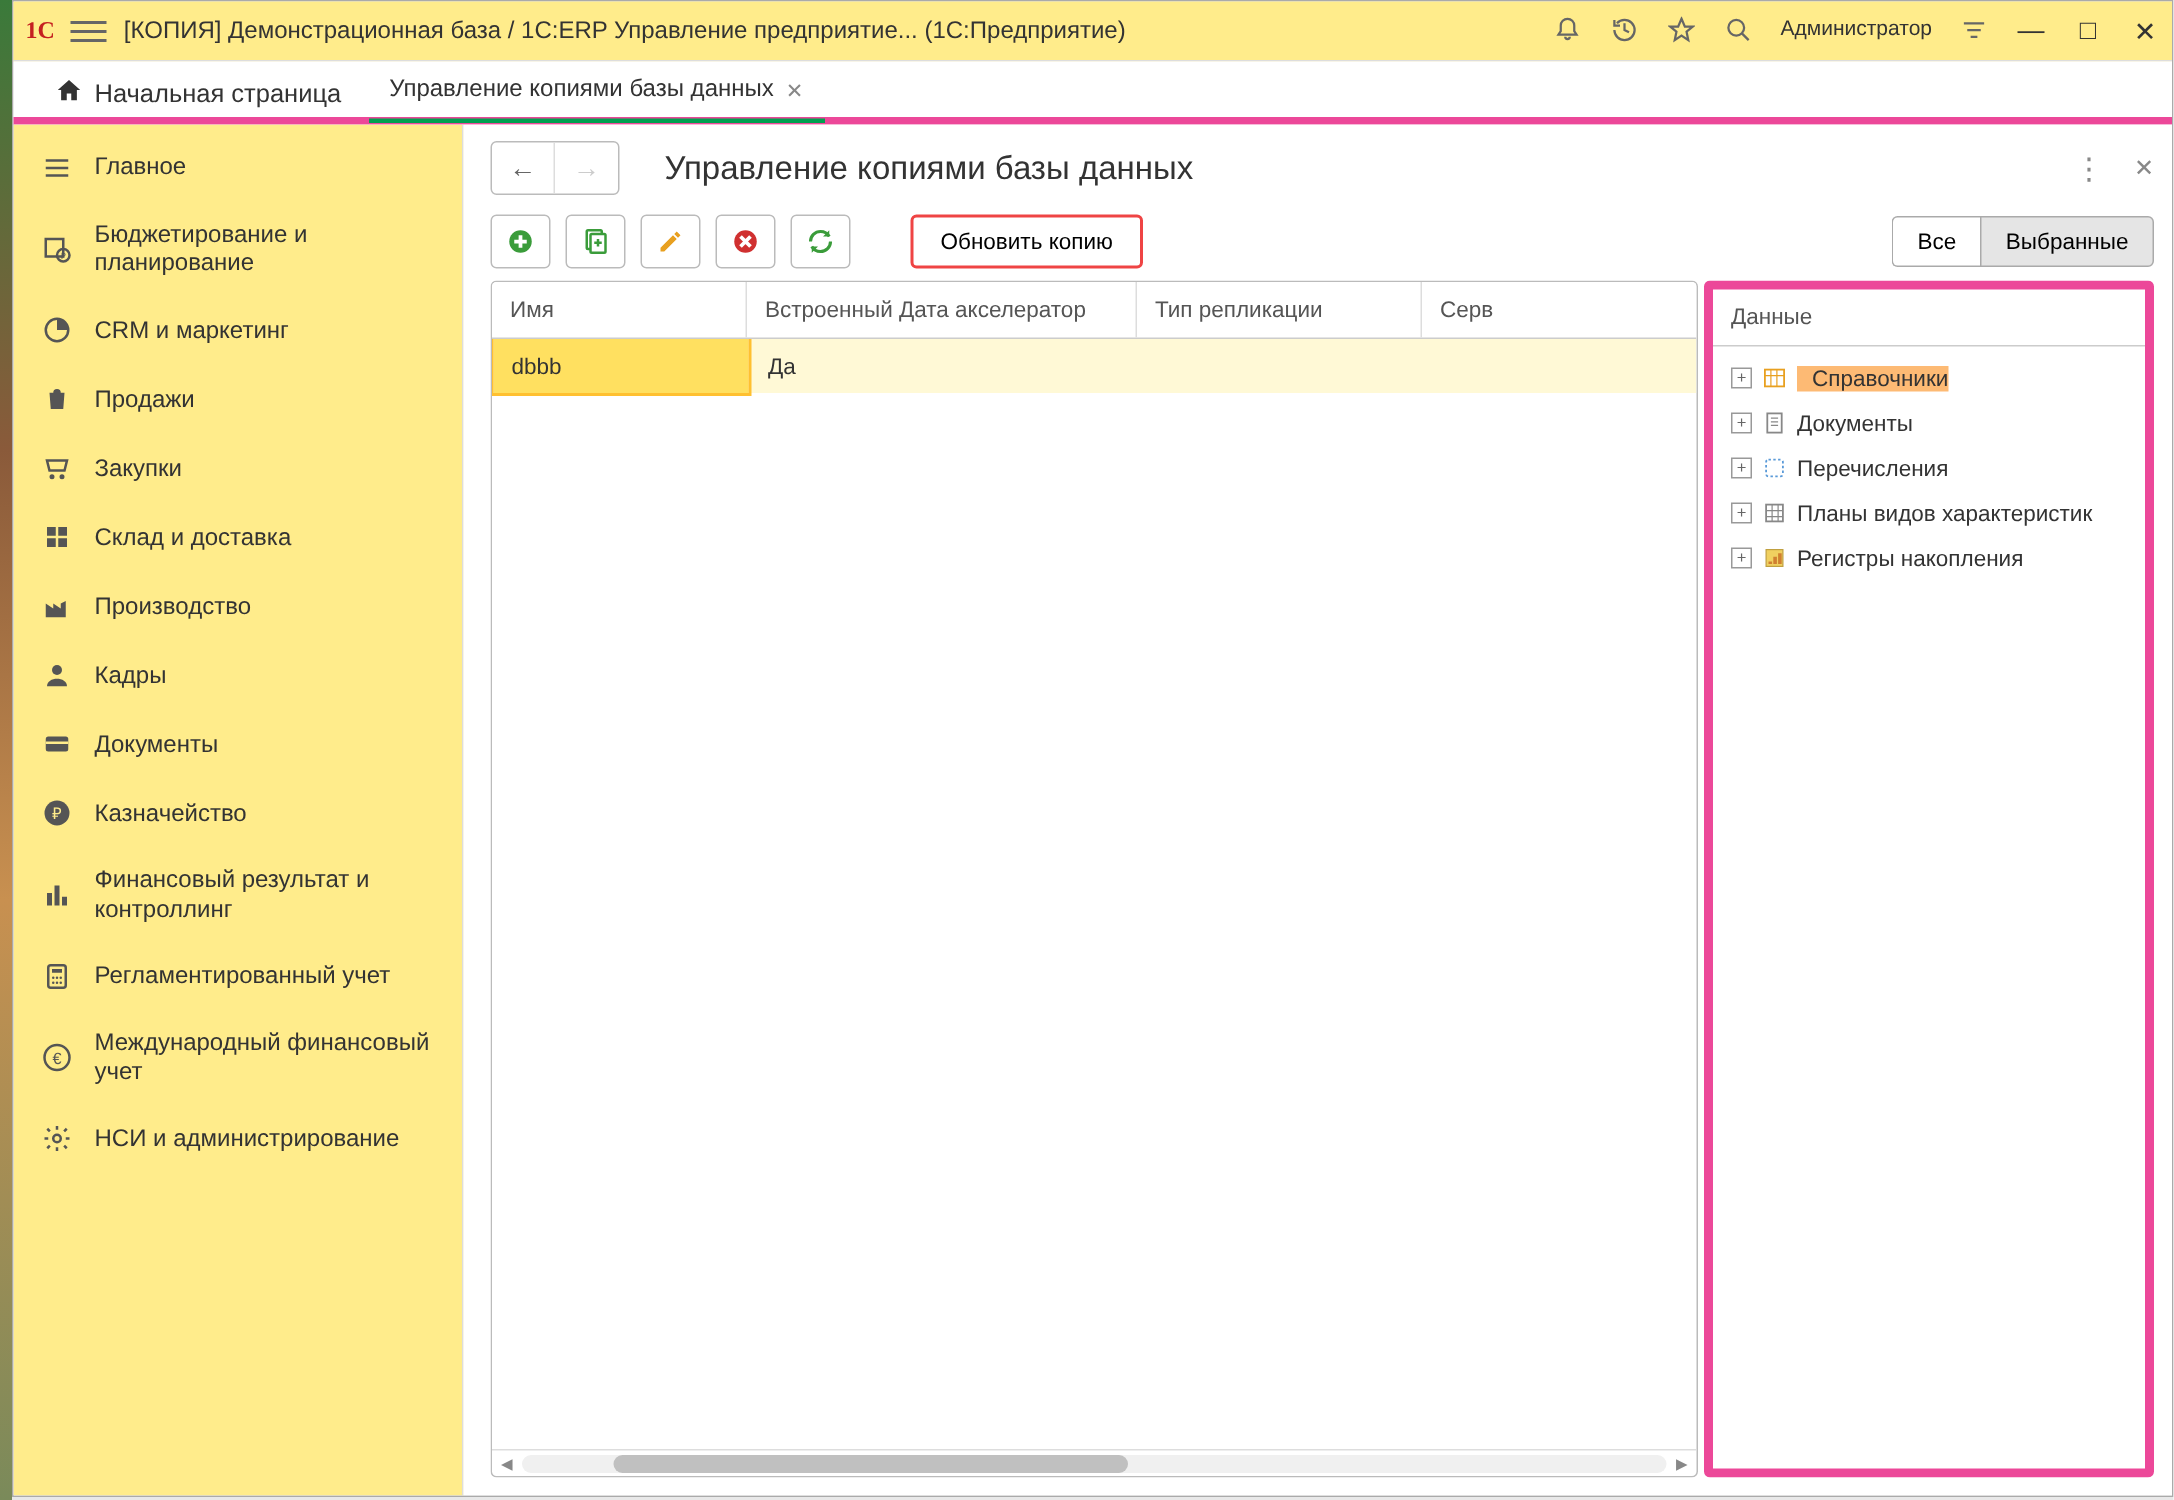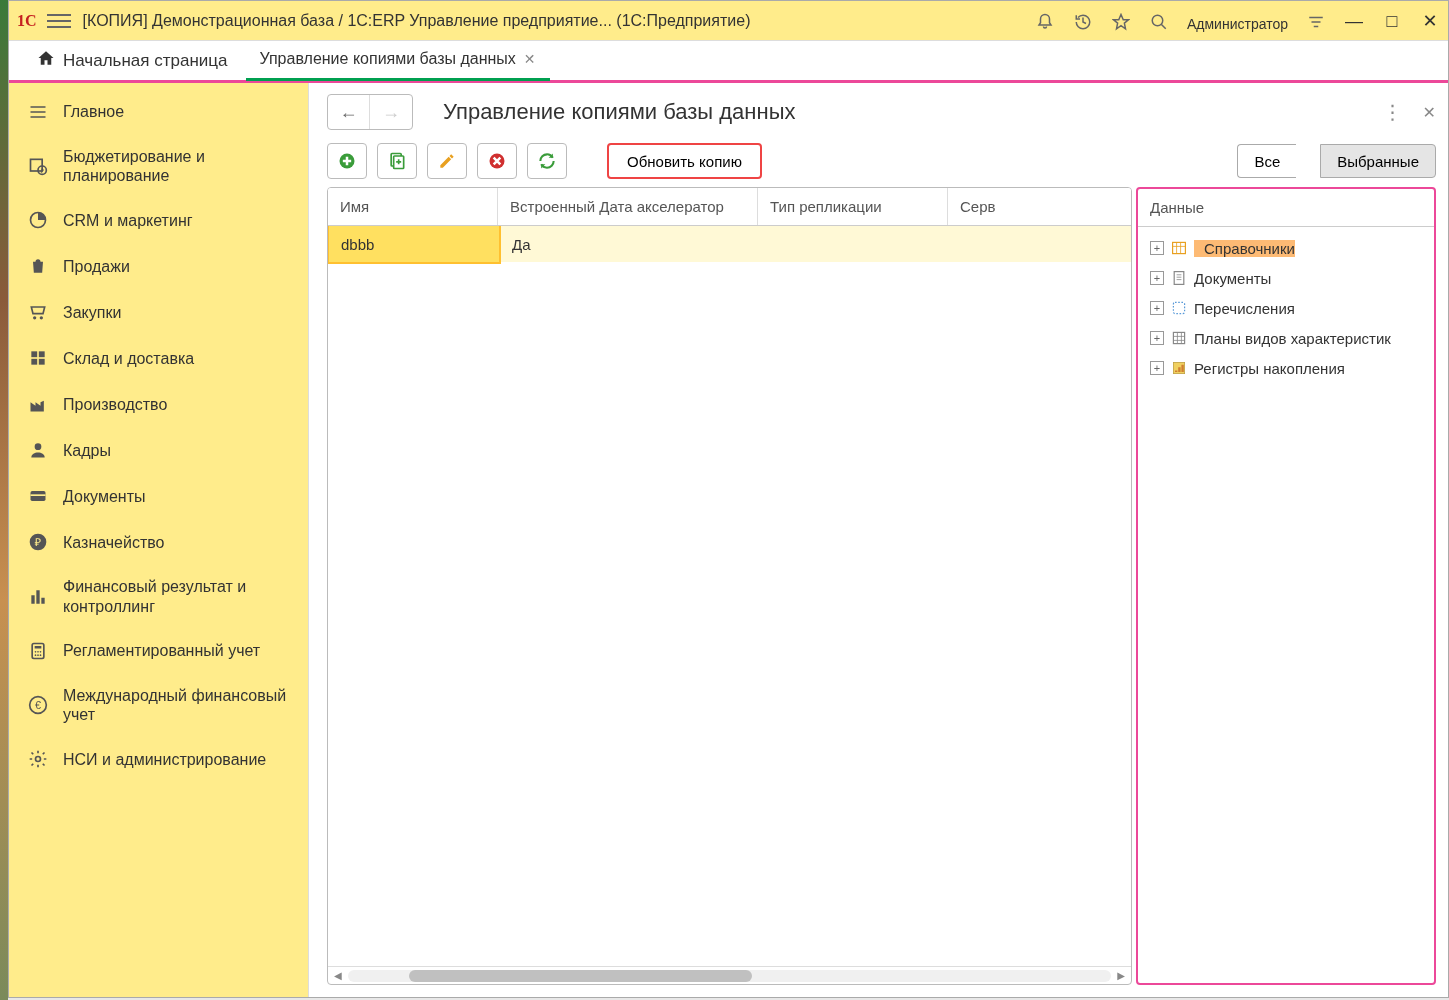--- a/index.html
+++ b/index.html
@@ -8,27 +8,27 @@
   .bg-left { position: absolute; left: 0; top: 0; width: 8px; height: 100%; background: linear-gradient(to bottom, #3a7a3a 0%, #8a5a3a 30%, #c89050 60%, #7a8a5a 100%); }
   
   .app-frame { position: absolute; left: 8px; top: 0; right: 0; height: 998px; background: white; border: 1px solid #aaa; display: flex; flex-direction: column; }
   
   
   .title-bar { height: 40px; background: #ffec8b; display: flex; align-items: center; padding: 0 8px; border-bottom: 1px solid #ddd; }
   .logo { font-weight: bold; color: #c52020; font-size: 16px; margin-right: 10px; font-family: "Times New Roman", serif; }
   .hamburger { width: 24px; height: 24px; display: flex; flex-direction: column; justify-content: center; gap: 4px; margin-right: 12px; cursor: pointer; }
   .hamburger span { height: 2px; background: #666; display: block; }
   .title-text { flex: 1; font-size: 16px; color: #333; }
-  .title-icons { display: flex; align-items: flex-end; gap: 18px; }
+  .title-icons { display: flex; align-items: flex-start; gap: 18px; }
   .title-icon { width: 20px; height: 20px; display: flex; align-items: center; justify-content: center; cursor: pointer; color: #666; }
   .user-label { font-size: 14px; color: #333; }
   .win-ctrl { font-size: 18px; font-weight: normal; color: #333; width: 20px; text-align: center; cursor: pointer; }
   
   
-  .tab-bar { height: 42px; background: white; display: flex; align-items: center; padding-left: 10px; border-bottom: 3px solid #ec4899; }
+  .tab-bar { height: 42px; background: white; display: flex; align-items: flex-start; padding-left: 10px; border-bottom: 5px solid #ec4899; }
   .home-tab { display: flex; align-items: center; gap: 8px; padding: 10px 18px; font-size: 17px; color: #333; cursor: pointer; }
   .home-icon { font-size: 18px; }
   .tab { display: flex; align-items: center; padding: 10px 14px; font-size: 16px; color: #333; cursor: pointer; border-bottom: 3px solid transparent; gap: 8px; }
   .tab.active { border-bottom-color: #00a050; }
   .tab-close { color: #888; font-size: 14px; cursor: pointer; }
   
   
   .body-layout { flex: 1; display: flex; overflow: hidden; }
   
   
@@ -45,21 +45,21 @@
   .nav-btn:first-child { border-right: 1px solid #ddd; }
   .ws-title { font-size: 22px; color: #333; flex: 1; }
   .ws-header-actions { display: flex; gap: 20px; align-items: center; }
   .dots-icon { font-size: 20px; color: #888; cursor: pointer; }
   .close-x { font-size: 16px; color: #888; cursor: pointer; }
   
   .toolbar { display: flex; align-items: center; gap: 10px; margin-top: 10px; margin-bottom: 8px; }
   .tool-btn { width: 40px; height: 36px; border: 1px solid #bbb; border-radius: 4px; display: flex; align-items: center; justify-content: center; cursor: pointer; background: white; }
   .tool-btn svg { width: 20px; height: 20px; }
   .btn-text { height: 36px; padding: 0 18px; border: 2px solid #ef4444; border-radius: 4px; background: white; display: flex; align-items: center; cursor: pointer; font-size: 15px; margin-left: 30px; }
-  .tab-filters { margin-left: auto; display: flex; gap: 24px; }
+  .tab-filters { margin-left: auto; display: flex; }
   .filter-btn { height: 34px; padding: 0 16px; border: 1px solid #aaa; display: flex; align-items: center; cursor: pointer; font-size: 15px; background: white; }
   .filter-btn.selected { background: #e5e5e5; }
   .filter-btn:first-child { border-radius: 4px 0 0 4px; border-right: none; }
   .filter-btn:last-child { border-radius: 0 4px 4px 0; }
   
   .content-panes { flex: 1; display: flex; gap: 4px; overflow: hidden; }
   .table-pane { flex: 1; border: 1px solid #bbb; border-radius: 4px; display: flex; flex-direction: column; overflow: hidden; }
   .table-header { display: flex; border-bottom: 1px solid #ccc; background: white; }
   .th { padding: 10px 12px; font-size: 15px; color: #555; border-right: 1px solid #ddd; }
   .th:last-child { border-right: none; }
@@ -73,21 +73,21 @@
   .td1 { width: 170px; background: #ffe060; height: 100%; display: flex; align-items: center; outline: 2px solid #ffc030; margin: 1px; }
   .td2 { width: 260px; }
   .td3 { width: 190px; }
   .td4 { flex: 1; }
   .table-scroll { height: 18px; border-top: 1px solid #ddd; display: flex; align-items: center; padding: 2px 6px; }
   .scroll-left { font-size: 10px; color: #888; }
   .scroll-track { flex: 1; height: 12px; background: #f0f0f0; border-radius: 6px; margin: 0 6px; position: relative; }
   .scroll-thumb { position: absolute; left: 8%; width: 45%; height: 100%; background: #c0c0c0; border-radius: 6px; }
   .scroll-right { font-size: 10px; color: #888; }
   
-  .data-pane { width: 300px; border: 2px solid #ec4899; border-radius: 4px; display: flex; flex-direction: column; }
+  .data-pane { width: 300px; border: 6px solid #ec4899; border-radius: 4px; display: flex; flex-direction: column; }
   .data-header { padding: 10px 12px; font-size: 15px; color: #555; border-bottom: 1px solid #ccc; }
   .tree-body { flex: 1; padding: 6px 4px; overflow: auto; }
   .tree-item { display: flex; align-items: center; gap: 6px; padding: 6px 8px; font-size: 15px; color: #333; cursor: pointer; }
   .tree-item.highlighted .tree-label { background: #fdba74; padding-left: 10px; }
   .tree-expand { width: 14px; height: 14px; border: 1px solid #999; display: flex; align-items: center; justify-content: center; font-size: 11px; color: #666; cursor: pointer; line-height: 1; }
   .tree-icon { width: 18px; height: 18px; display: flex; align-items: center; justify-content: center; }
 </style>
 </head>
 <body>
 

